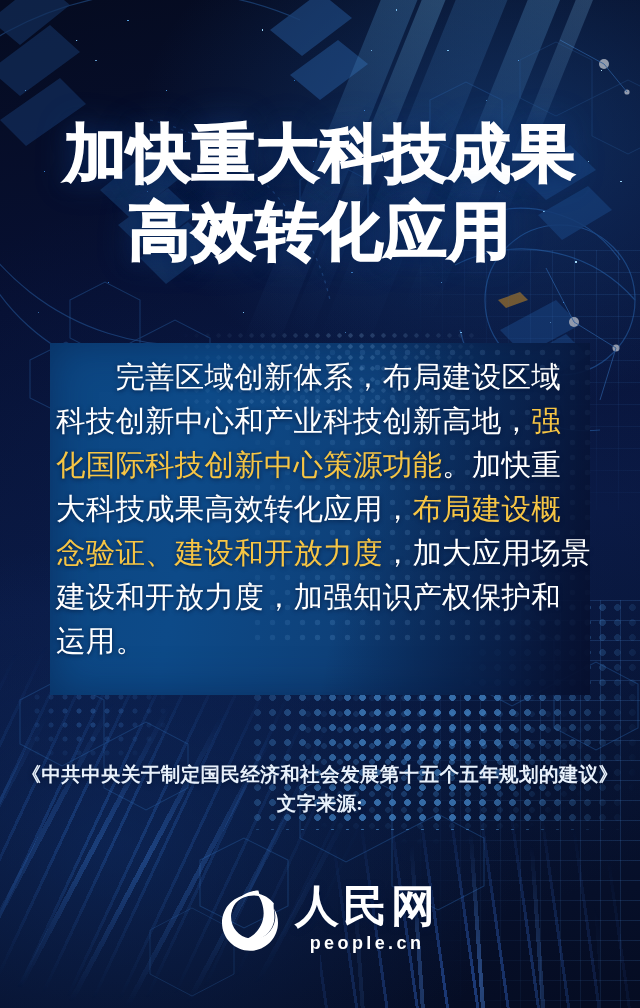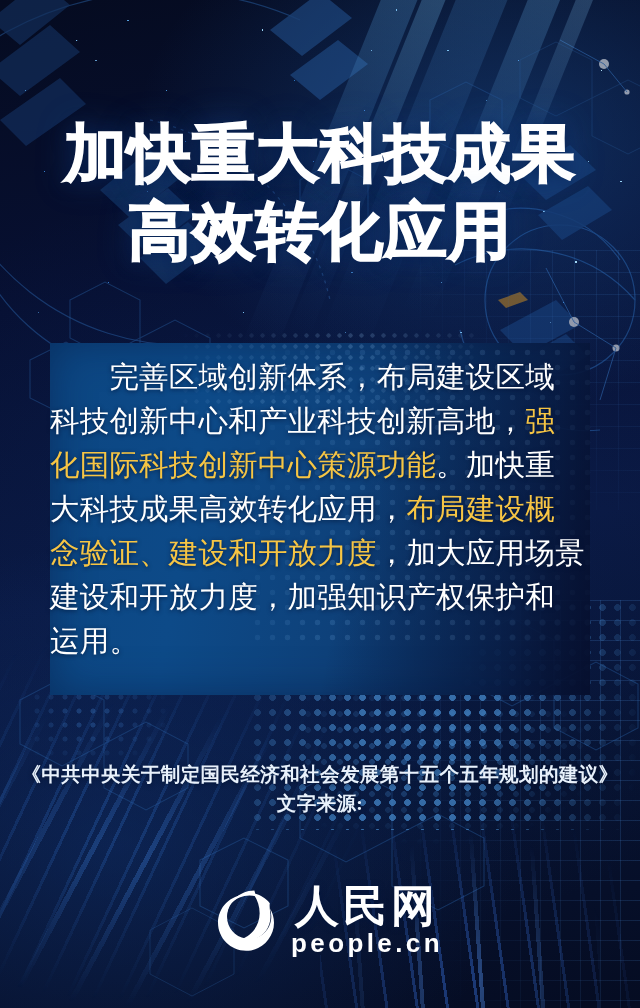--- a/index.html
+++ b/index.html
@@ -221,21 +221,21 @@
   #bodytext{
     position:absolute;left:50px;top:355px;width:540px;
     color:#ffffff;
     font-family:"Liberation Sans","DejaVu Sans",sans-serif;
     font-size:29.5px;
     line-height:44px;
     letter-spacing:0.2px;
     text-shadow:0 1px 4px rgba(0,18,50,.75);
     white-space:nowrap;
   }
-  #bodytext .bline{display:block;}
+  #bodytext .bline{display:block;padding-left:6px;}
   #bodytext .hl{color:#f6c544;}
 
   
   #source{
     position:absolute;left:0;right:0;top:760px;text-align:center;
     color:#e8f1fb;
     font-family:"Liberation Serif","DejaVu Serif",serif;
     font-weight:bold;
     font-size:19.5px;
     line-height:29px;
@@ -251,21 +251,21 @@
   }
   #logoMark{width:70px;height:70px;flex:0 0 auto;}
   #logoText{display:flex;flex-direction:column;align-items:center;}
   #logoCn{
     color:#ffffff;font-family:"Liberation Serif","DejaVu Serif",serif;
     font-weight:bold;font-size:44px;line-height:46px;letter-spacing:4px;
     text-shadow:0 1px 6px rgba(0,20,60,.8);
   }
   #logoEn{
     color:#ffffff;font-family:"Liberation Sans","DejaVu Sans",sans-serif;
-    font-weight:bold;font-size:26px;line-height:24px;letter-spacing:3.4px;
+    font-weight:bold;font-size:18px;line-height:24px;letter-spacing:3.4px;
     margin-top:1px;
   }
 </style>
 </head>
 <body>
 
 <div id="poster">
 
   <div class="layer" id="stars"></div>
   <div class="layer" id="stars2"></div>

